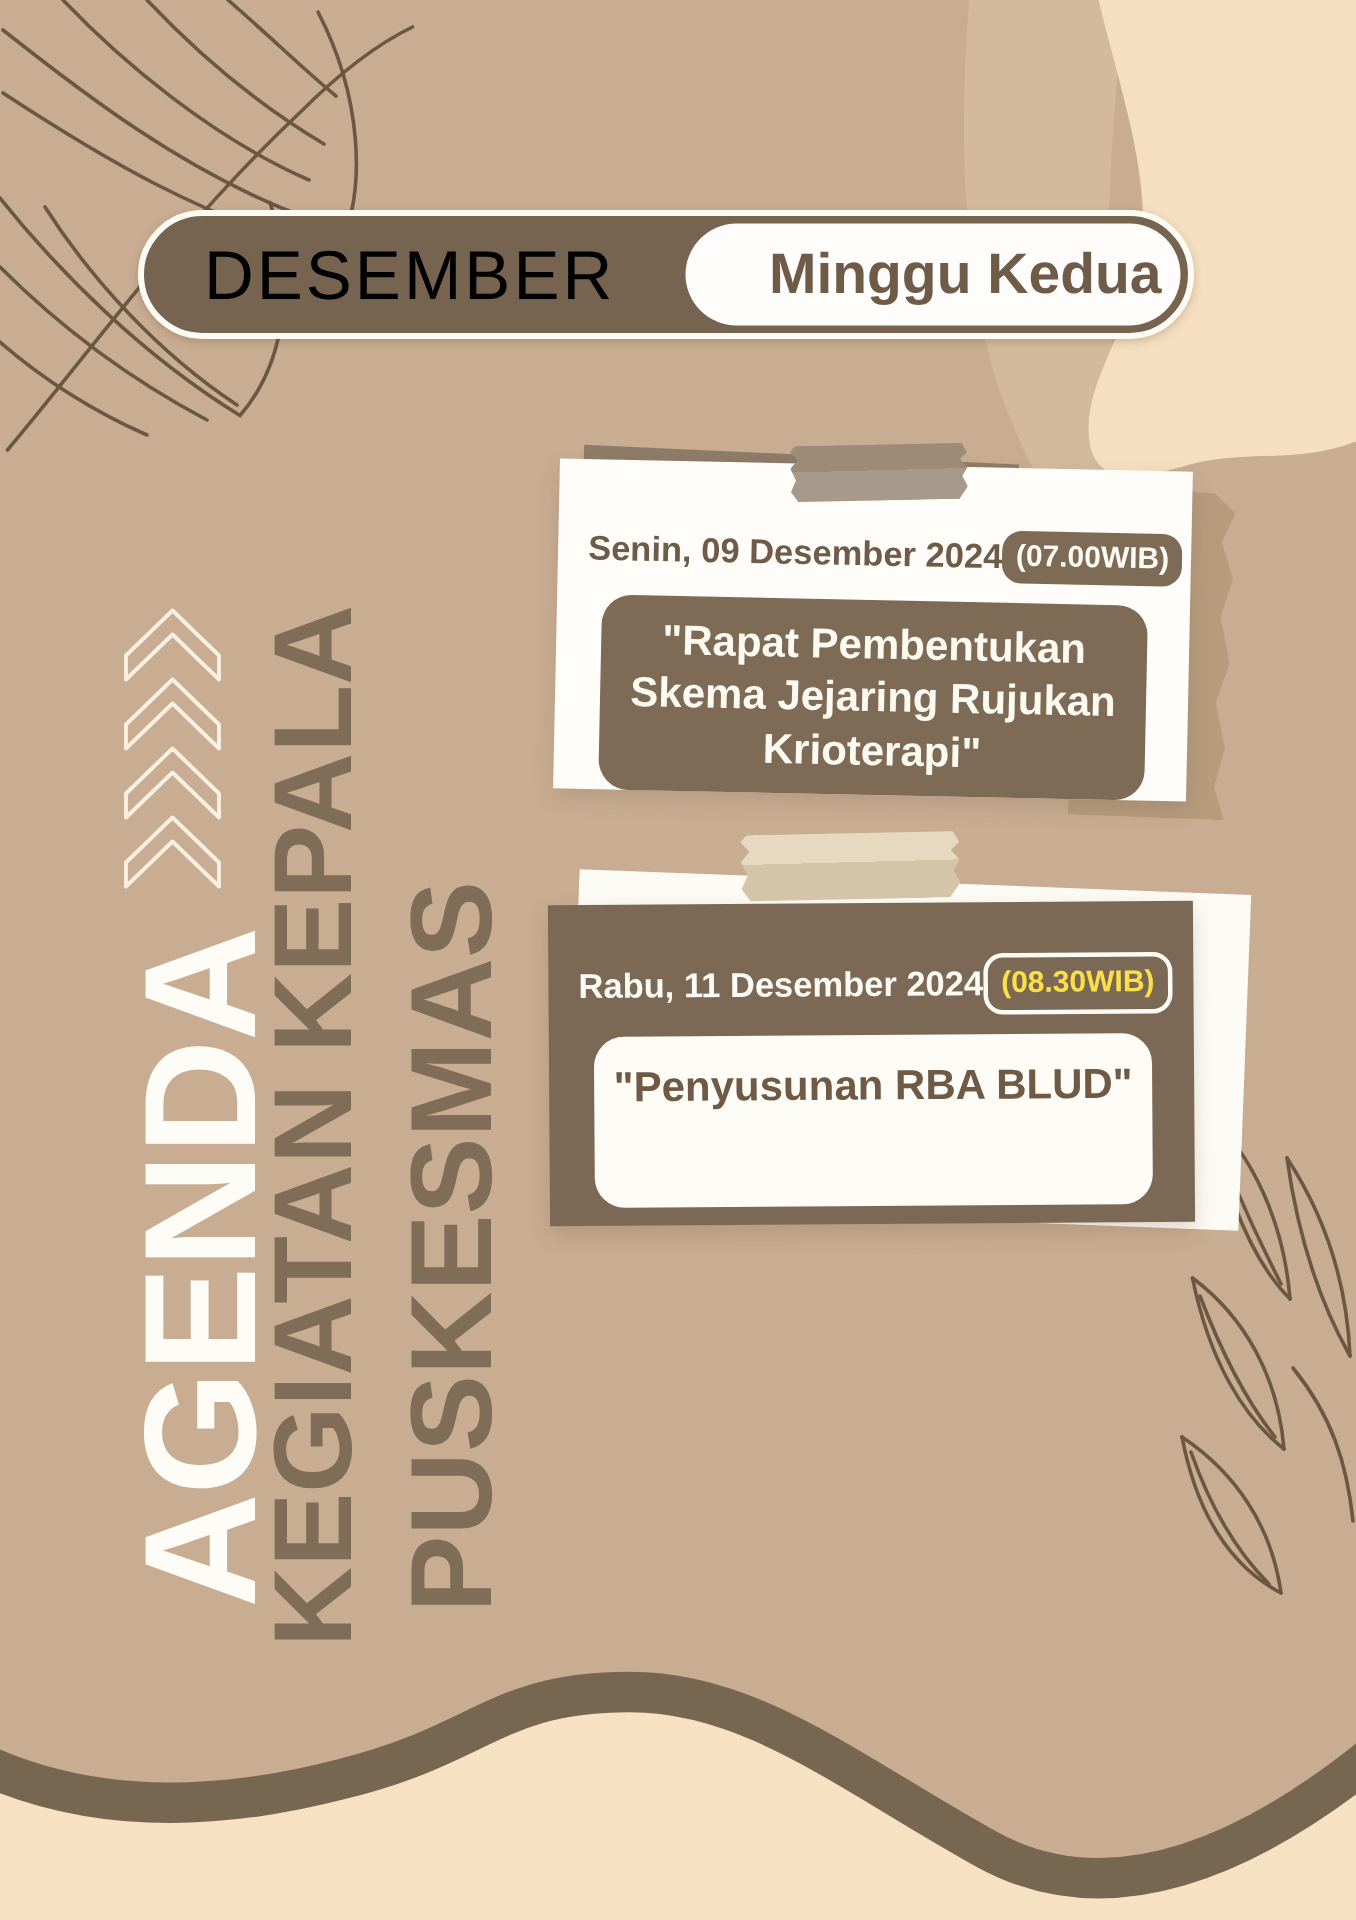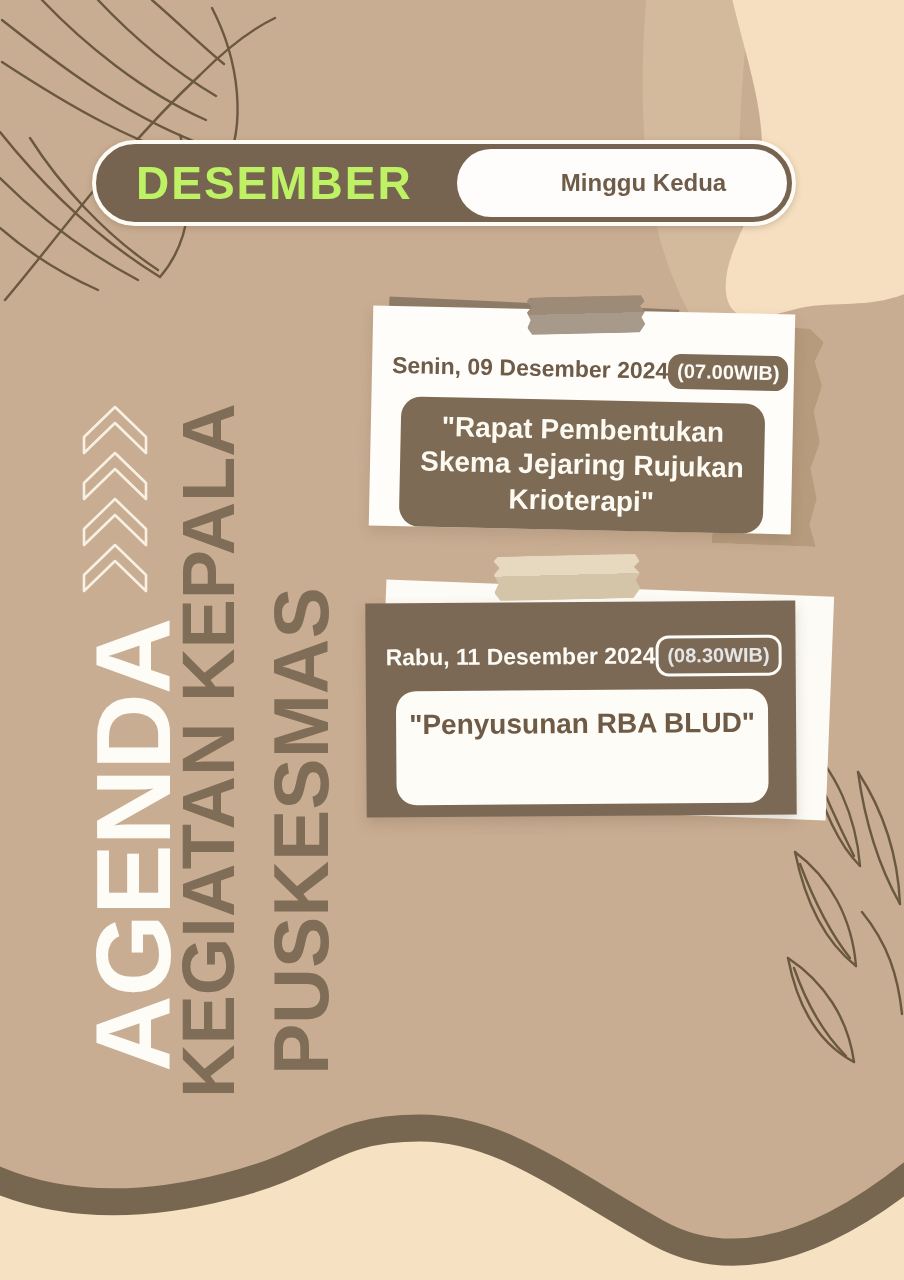--- a/index.html
+++ b/index.html
@@ -11,28 +11,28 @@
   svg.decor{position:absolute;left:0;top:0;width:904px;height:1280px;pointer-events:none;}
 
   
   .header-pill{
     position:absolute;left:92px;top:140px;width:704px;height:86px;
     background:#776450;border:4px solid #fdfbf4;border-radius:48px;
     box-sizing:border-box;display:flex;align-items:center;
     box-shadow:0 2px 6px rgba(90,70,50,.25);z-index:6;
   }
   .month-label{
-    color:#bef264;font-size:46px;font-weight:700;letter-spacing:2px;
+    color:#000000;font-size:46px;font-weight:400;letter-spacing:2px;
     padding-left:40px;white-space:nowrap;
   }
   .week-pill{
     position:absolute;right:5px;top:5px;bottom:5px;width:330px;
     background:#fefdfb;border-radius:40px;display:flex;align-items:center;justify-content:center;
   }
-  .week-label{color:#6e5c49;font-size:24px;font-weight:800;white-space:nowrap;margin-left:43px;}
+  .week-label{color:#6e5c49;font-size:38px;font-weight:800;white-space:nowrap;margin-left:43px;}
 
   
   .vert{
     position:absolute;transform:rotate(-90deg);transform-origin:0 0;
     white-space:nowrap;line-height:1;z-index:4;font-weight:800;
   }
   .vert-agenda{left:78px;top:1072px;font-size:106px;letter-spacing:-1px;color:#fdfcf7;}
   .vert-kegiatan{left:172px;top:1098px;font-size:74px;color:#7f6d57;}
   .vert-puskesmas{left:263px;top:1075px;font-size:77px;color:#7f6d57;}
   .chevrons-svg{display:inline-block;vertical-align:18px;margin-left:22px;}
@@ -61,21 +61,21 @@
     transform:rotate(-0.4deg);padding-top:34px;box-shadow:0 6px 14px rgba(80,60,40,.18);
   }
   .date-row{display:flex;align-items:center;justify-content:space-between;padding:0 16px 0 20px;}
   .date-text{font-size:23px;font-weight:700;white-space:nowrap;}
   .card-light .date-text{color:#6e5c49;}
   .card-dark .date-text{color:#fdfbf5;}
   .time-badge{
     font-size:20px;font-weight:700;border-radius:13px;padding:6px 9px;white-space:nowrap;
   }
   .card-light .time-badge{background:#7e6b55;color:#fdfbf5;}
-  .card-dark .time-badge{background:#7c6955;color:#e5e5e5;border:3px solid #fdfbf5;}
+  .card-dark .time-badge{background:#7c6955;color:#fde047;border:3px solid #fdfbf5;}
   .title-box{
     margin:13px 28px 0 30px;border-radius:20px;padding:12px 10px;
     text-align:center;font-size:28px;font-weight:800;line-height:1.26;
   }
   .card-light .title-box{background:#7e6b55;color:#fdfaf2;}
   .card-dark .title-box{background:#fefcf7;color:#6e5a45;min-height:86px;padding-top:16px;}
 
   .tape{position:absolute;z-index:9;transform:rotate(-1.5deg);
     clip-path:polygon(3% 0,97% 2%,100% 18%,96% 30%,100% 45%,97% 60%,100% 78%,95% 100%,4% 98%,0 80%,3% 60%,0 40%,4% 25%,0 10%);
   }

